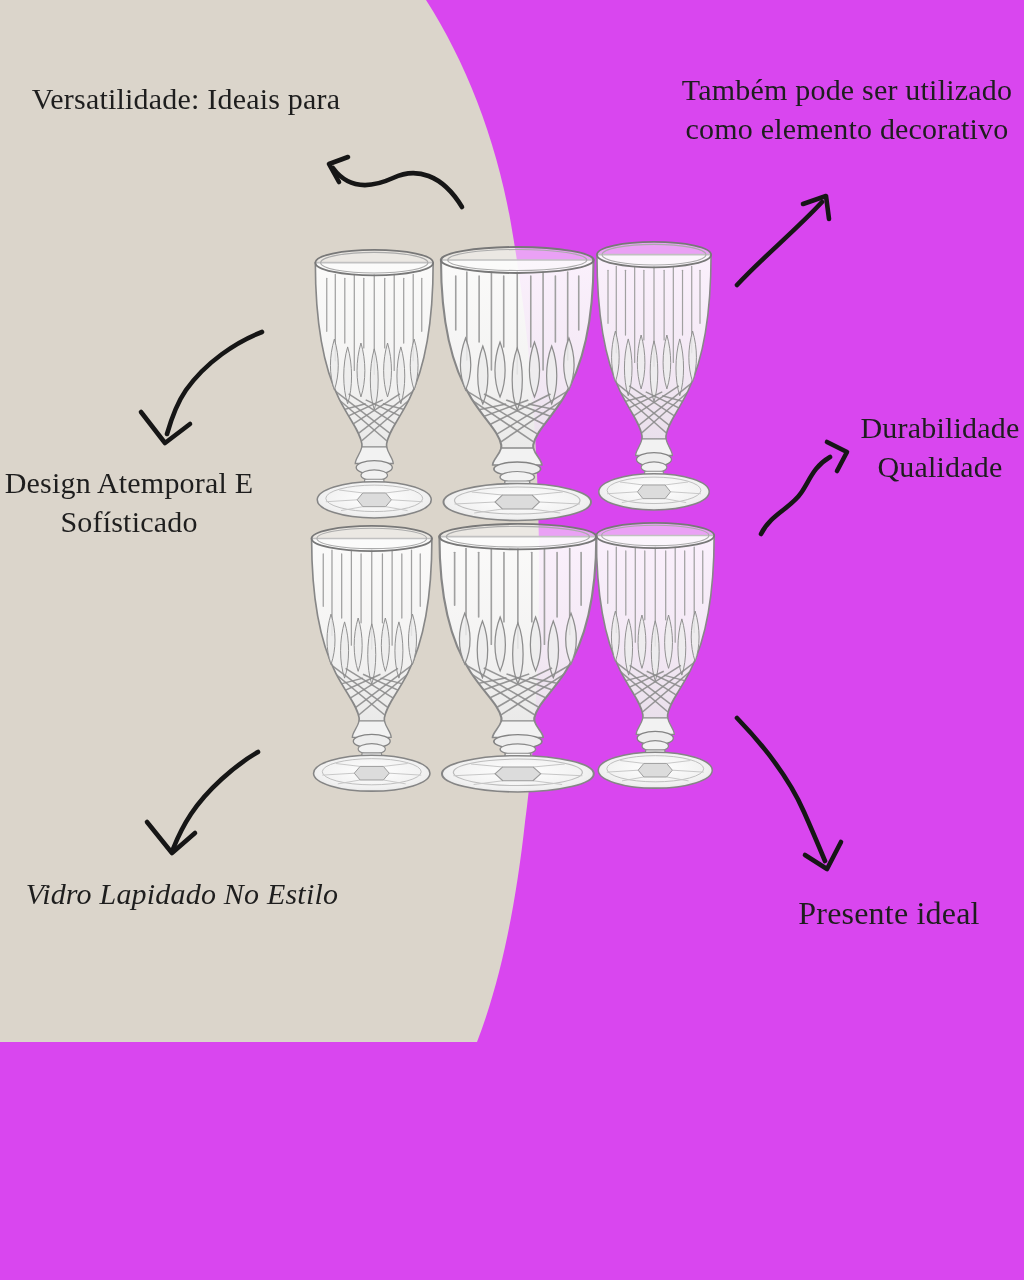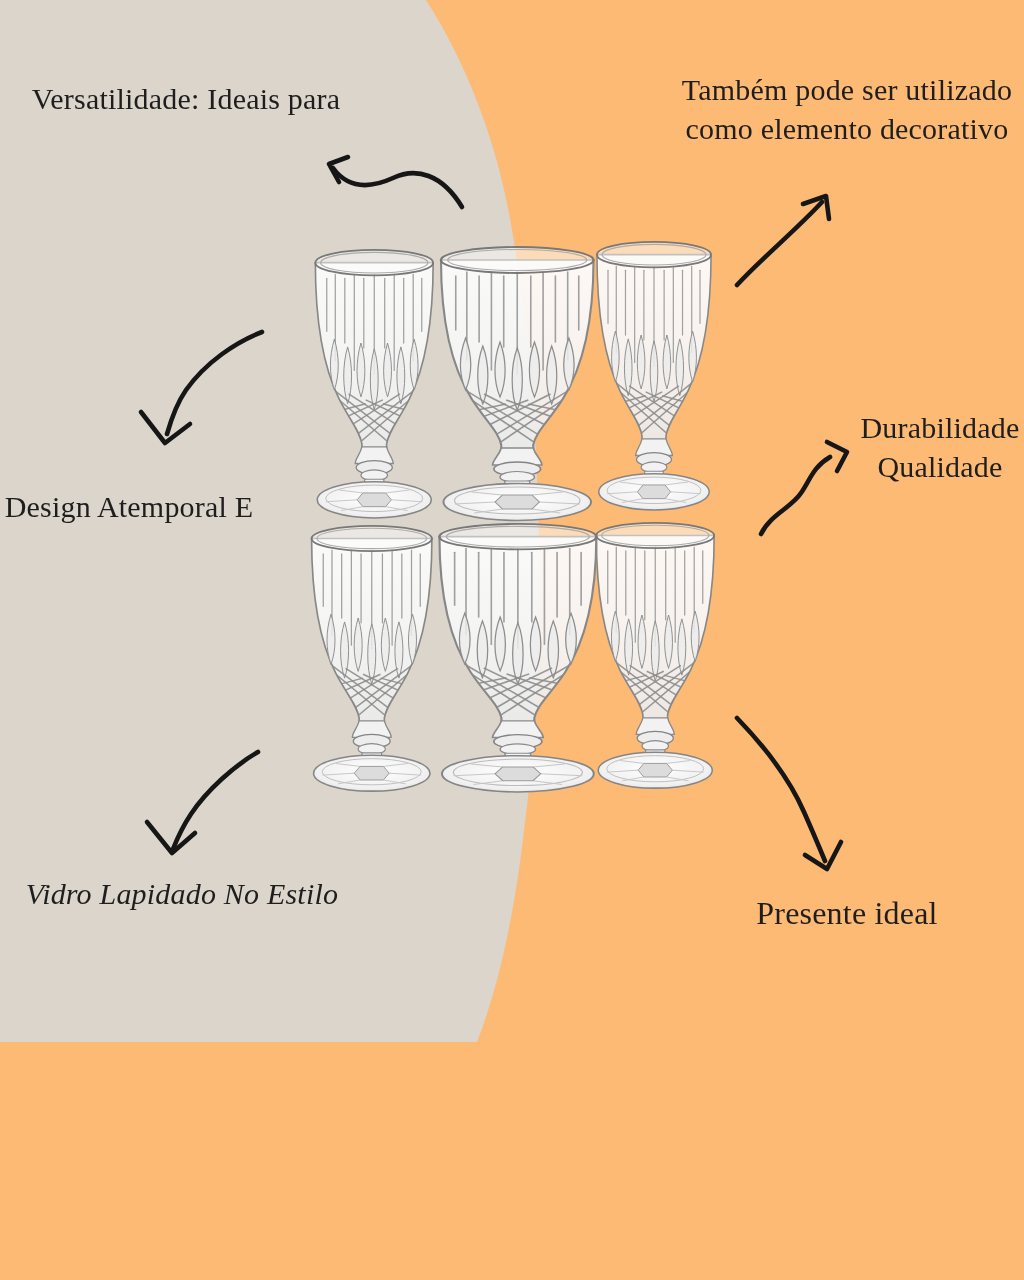--- a/index.html
+++ b/index.html
@@ -1,20 +1,20 @@
 <!DOCTYPE html>
 <html><head>
 <meta charset="utf-8">
 <style>
   html,body{margin:0;padding:0;background:#ffffff;}
   #canvas{
     position:relative;
     width:1024px;height:1280px;
     overflow:hidden;
-    background:#fdba74;
+    background:#d946ef;
     font-family:"Liberation Serif","DejaVu Serif",serif;
   }
   #scene{position:absolute;left:0;top:0;width:1024px;height:1280px;}
   .feature{
     position:absolute;
     text-align:center;
     color:#1e1e1e;
     font-size:30px;
     line-height:39px;
     letter-spacing:0.2px;
@@ -147,30 +147,31 @@
 
   <div class="feature" style="left:20px;top:79px;width:332px;">
     <span>Versatilidade: Ideais para</span>
   </div>
 
   <div class="feature" style="left:660px;top:70px;width:374px;">
     <span>Também pode ser utilizado</span>
     <span>como elemento decorativo</span>
   </div>
 
-  <div class="feature" style="left:0px;top:487px;width:258px;">
+  <div class="feature" style="left:0px;top:463px;width:258px;">
     <span>Design Atemporal E</span>
+    <span>Sofísticado</span>
   </div>
 
   <div class="feature" style="left:820px;top:408px;width:240px;">
     <span>Durabilidade</span>
     <span>Qualidade</span>
   </div>
 
   <div class="feature" style="left:12px;top:874px;width:340px;font-style:italic;">
     <span>Vidro Lapidado No Estilo</span>
   </div>
 
-  <div class="feature" style="left:722px;top:894px;width:250px;font-size:32px;">
+  <div class="feature" style="left:764px;top:894px;width:250px;font-size:32px;">
     <span>Presente ideal</span>
   </div>
 
 </div>
 
 </body></html>

